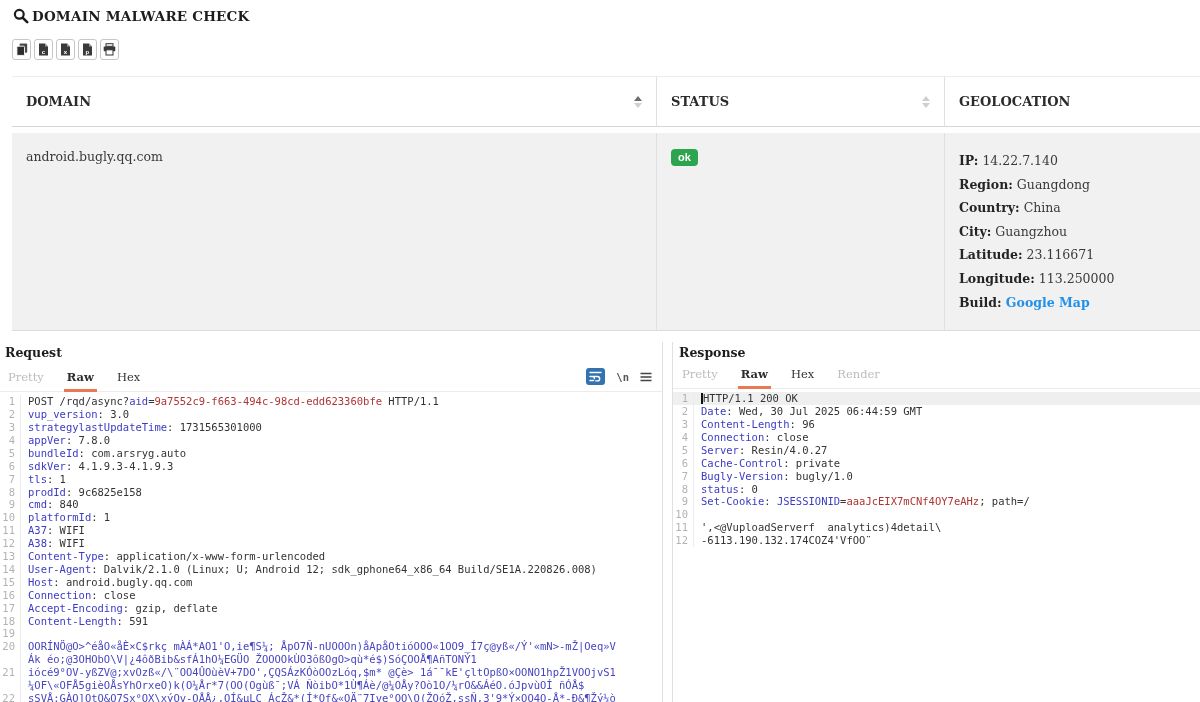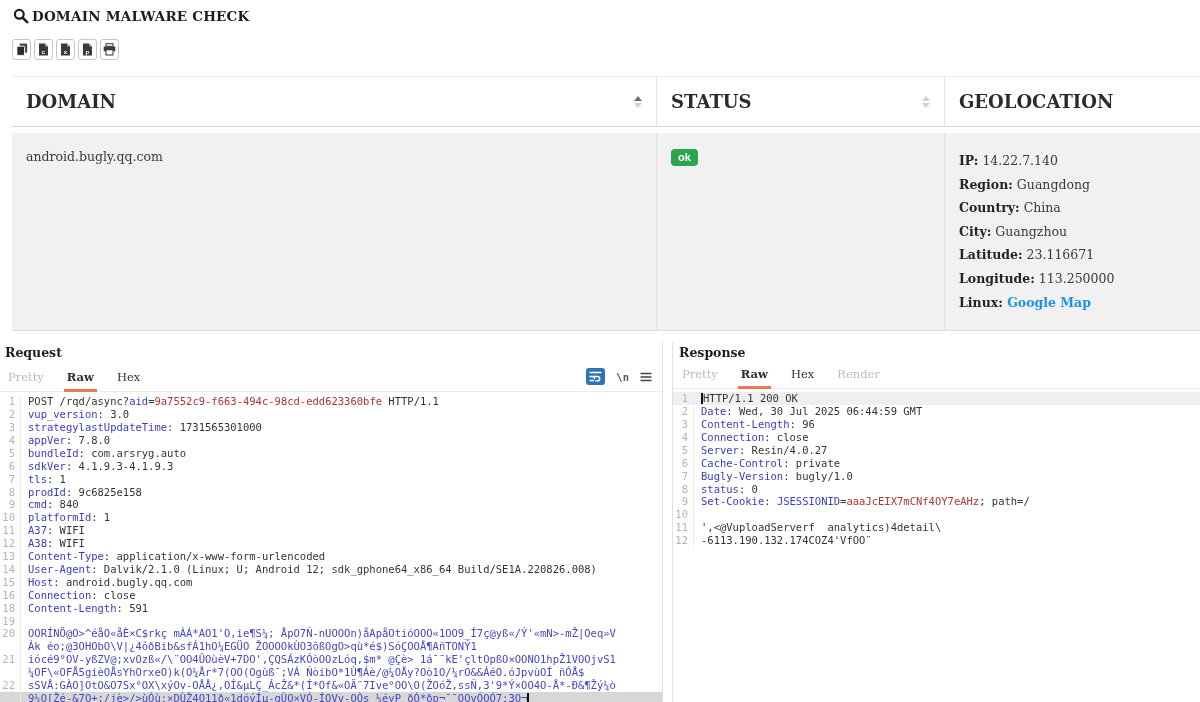--- a/index.html
+++ b/index.html
@@ -15,21 +15,21 @@
   .export-toolbar { display:flex; gap:3px; margin:15px 0 0 12px; }
   .exp-btn { width:19px; height:21px; background:#fff; border:1px solid #c6c6c6;
     border-radius:3px; display:flex; align-items:center; justify-content:center; padding:0; cursor:pointer; }
   .exp-btn svg { display:block; }
 
   
   .rtable { margin:16px 0 0 12px; width:1188px; }
   .thead, .trow { display:grid; grid-template-columns:645px 288px 1fr; }
   .th { display:flex; align-items:center; justify-content:space-between;
     height:51px; padding:0 14px; border-top:1px solid #ececec; border-bottom:1px solid #d6d6d6;
-    font-weight:bold; font-size:18px; color:#2b2b2b; }
+    font-weight:bold; font-size:13px; color:#2b2b2b; }
   .th:not(:last-child), .td:not(:last-child) { border-right:1px solid #e0e0e0; }
   .sort { display:block; }
   .arr { display:block; width:0; height:0; border-left:4px solid transparent; border-right:4px solid transparent; }
   .arr.up { border-bottom:5px solid #cfcfcf; margin-bottom:2px; }
   .arr.up.dark { border-bottom-color:#6e6e6e; }
   .arr.down { border-top:5px solid #cfcfcf; }
   .td { background:#f1f1f1; border-bottom:1px solid #dcdcdc; padding:16px 14px; min-height:187px;
     font-size:12.5px; color:#3a3a3a;margin-top:6px; }
   .status-badge { display:inline-block; background:#2da44e; color:#fff; font-weight:bold;
     font-size:11px; font-family:"Liberation Sans", sans-serif; padding:2px 7px 3px; border-radius:4px; line-height:1.1; }
@@ -154,21 +154,21 @@
     <div class="td">
       <span class="status-badge">ok</span>
     </div>
     <div class="td" id="geo-cell">
         <div class="geo-line"><b>IP:</b><span> 14.22.7.140</span></div>
         <div class="geo-line"><b>Region:</b><span> Guangdong</span></div>
         <div class="geo-line"><b>Country:</b><span> China</span></div>
         <div class="geo-line"><b>City:</b><span> Guangzhou</span></div>
         <div class="geo-line"><b>Latitude:</b><span> 23.116671</span></div>
         <div class="geo-line"><b>Longitude:</b><span> 113.250000</span></div>
-        <div class="geo-line"><b>Linux:</b><span class="geo-link"> Google Map</span></div>
+        <div class="geo-line"><b>Build:</b><span class="geo-link"> Google Map</span></div>
       </div>
   </div>
 </div>
 
 <div class="panels">
   <section class="panel panel-req">
     <h2>Request</h2>
     <div class="tabbar">
       <span id="req-tabs" style="display:flex">
           <span class="tab muted">Pretty</span>
@@ -200,20 +200,21 @@
         <div class="cl"><span class="ln">7</span><span class="ct"><span class="k">tls</span><span class="p">: 1</span></span></div>
         <div class="cl"><span class="ln">8</span><span class="ct"><span class="k">prodId</span><span class="p">: 9c6825e158</span></span></div>
         <div class="cl"><span class="ln">9</span><span class="ct"><span class="k">cmd</span><span class="p">: 840</span></span></div>
         <div class="cl"><span class="ln">10</span><span class="ct"><span class="k">platformId</span><span class="p">: 1</span></span></div>
         <div class="cl"><span class="ln">11</span><span class="ct"><span class="k">A37</span><span class="p">: WIFI</span></span></div>
         <div class="cl"><span class="ln">12</span><span class="ct"><span class="k">A38</span><span class="p">: WIFI</span></span></div>
         <div class="cl"><span class="ln">13</span><span class="ct"><span class="k">Content-Type</span><span class="p">: application/x-www-form-urlencoded</span></span></div>
         <div class="cl"><span class="ln">14</span><span class="ct"><span class="k">User-Agent</span><span class="p">: Dalvik/2.1.0 (Linux; U; Android 12; sdk_gphone64_x86_64 Build/SE1A.220826.008)</span></span></div>
         <div class="cl"><span class="ln">15</span><span class="ct"><span class="k">Host</span><span class="p">: android.bugly.qq.com</span></span></div>
         <div class="cl"><span class="ln">16</span><span class="ct"><span class="k">Connection</span><span class="p">: close</span></span></div>
+        <div class="cl"><span class="ln">17</span><span class="ct"><span class="k">Accept-Encoding</span><span class="p">: gzip, deflate</span></span></div>
         <div class="cl"><span class="ln">18</span><span class="ct"><span class="k">Content-Length</span><span class="p">: 591</span></span></div>
         <div class="cl"><span class="ln">19</span><span class="ct">&nbsp;</span></div>
         <div class="cl"><span class="ln">20</span><span class="ct"><span class="b">OORÍNÖ@O&gt;^éåO«åÈ×C$rkç mÀÁ*AO1'O,ie¶S¼; ÅpO7Ñ-nUOOOn)åApåOtióOOO«1OO9_Í7ç@yß«/Ý'«mN&gt;-mŽ|Oeq»V</span></span></div>
         <div class="cl"><span class="ln"></span><span class="ct"><span class="b">Ák éo;@3OHObO\V|¿4ôðBib&amp;sfÁ1hO¼EGÜO ŽOOOOkÙO3ôßOgO&gt;qù*é$)SóÇOOÅ¶AñTONÝ1</span></span></div>
         <div class="cl"><span class="ln">21</span><span class="ct"><span class="b">iócé9°OV-yßZV@;xvOzß«/\¨OO4ÛOùèV+7DO',ÇQSÁzKÓòOOzLóq,$m* @Çè&gt; 1á¯¯kE'çltOpßO×OONO1hpŽ1VOOjvS1</span></span></div>
         <div class="cl"><span class="ln"></span><span class="ct"><span class="b">¼OF\«OFÅ5gièOÅsYhOrxeO)k(O¼År*7(OO(Ogùß¯;VÁ ÑòibO*1Ù¶Áè/@¼OÅy?Oò1O/¼rO&amp;&amp;ÁéO.óJpvùOÍ ñÓÅ$</span></span></div>
         <div class="cl"><span class="ln">22</span><span class="ct"><span class="b">sSVÅ:GÀO]OtO&amp;O7Sx°OX\xýOv-OÅÅ¿,OÍ&amp;µLÇ_ÁcŽ&amp;*(Í*Of&amp;«OÄ¨7Ive°OO\O(ŽOóŽ,ssÑ,3'9*Ý×OO4O-Å*-Ð&amp;¶Žý¼ò</span></span></div>
         <div class="cl sel"><span class="ln"></span><span class="ct"><span class="b">9¼O[Žé-&amp;7O+;/jè&gt;/&gt;ùÓù:×DÙŽ4O11ð«1dóýÍµ-gÙO×VÓ-ÍOVv-OÒs ¼éyP_ðÓ*ðp¬¯¯OOvÓOÓ7:3O¬</span><span class="cursor"></span></span></div>
       </div>
   </section>

